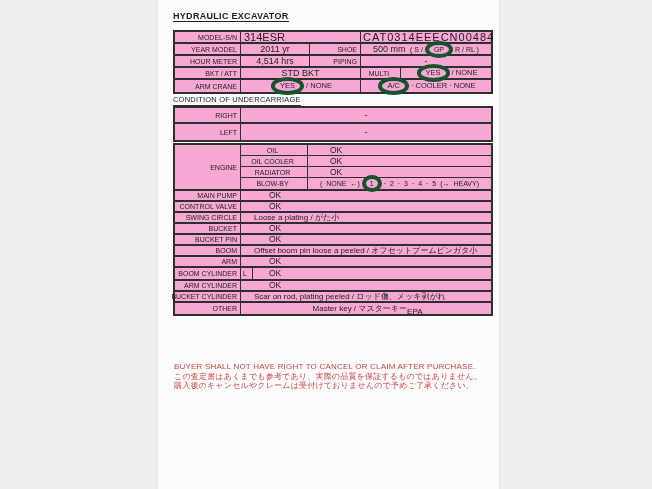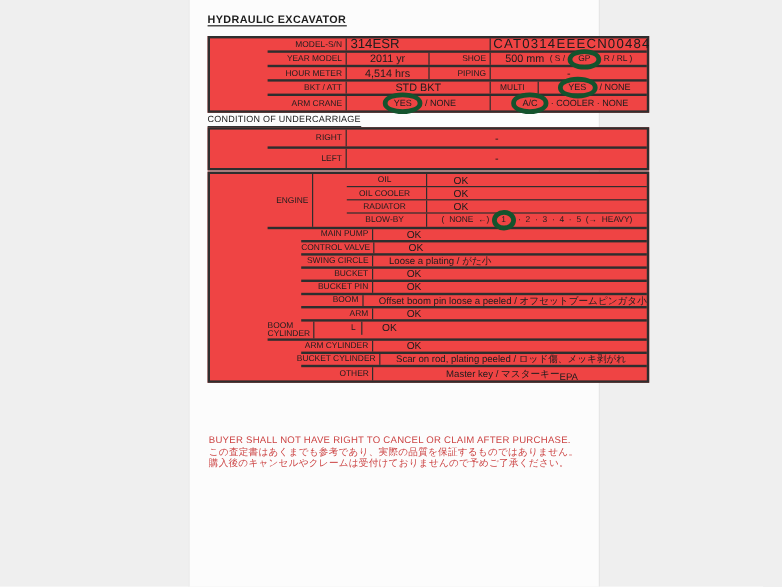--- a/index.html
+++ b/index.html
@@ -4,29 +4,29 @@
 <style>
   html,body{margin:0;padding:0;}
   .canvas{position:relative;width:652px;height:489px;background:#efefef;overflow:hidden;
           font-family:"Liberation Sans","DejaVu Sans",sans-serif;color:#1d1d1d;}
   .page{position:absolute;left:157px;top:0;width:341px;height:489px;background:#fcfcfc;
         border-left:1px solid #e6e6e6;border-right:1px solid #e6e6e6;}
   .doc-title{position:absolute;left:15px;top:11px;font-size:9px;font-weight:700;letter-spacing:.3px;
              border-bottom:1px solid #222;padding-bottom:0;white-space:nowrap;}
   .sec-title{position:absolute;left:15px;top:95px;font-size:7.5px;letter-spacing:.2px;
              border-bottom:1px solid #333;padding-bottom:1px;white-space:nowrap;}
-  .tbl{position:absolute;left:15px;width:316px;border:2px solid #2e2e2e;background:#ef4444;padding-left:48px;}
+  .tbl{position:absolute;left:15px;width:316px;border:2px solid #2e2e2e;background:#f9a8d4;}
   .t1{top:30px;}
   .t2{top:106px;}
   .t3{top:143px;}
   .row{display:flex;box-sizing:border-box;border-bottom:2px solid #2e2e2e;height:12px;}
   .row.thin{border-bottom:1px solid #2e2e2e;}
   .row.last{border-bottom:none;}
   .t2 .row{height:16px;}
-  .t3 .row{height:11px;margin-left:28px;}
+  .t3 .row{height:11px;}
   .c{display:flex;align-items:center;box-sizing:border-box;white-space:nowrap;line-height:1;overflow:visible;}
   .vr{border-right:1px solid #2e2e2e;}
   .c1{width:66px;justify-content:flex-end;padding-right:3px;font-size:7px;}
   .w69{width:69px;} .w51{width:51px;} .w120{width:120px;} .w130{width:130px;}
   .w40{width:40px;} .w90{width:90px;} .w250{width:250px;}
   .w67{width:67px;} .w183{width:183px;} .w12{width:12px;} .w238{width:238px;}
   .ctr{justify-content:center;} .rgt{justify-content:flex-end;}
   .big{font-size:11px;padding-left:3px;}
   .serial{letter-spacing:1px;padding-left:2px;}
   .med{font-size:9px;}

